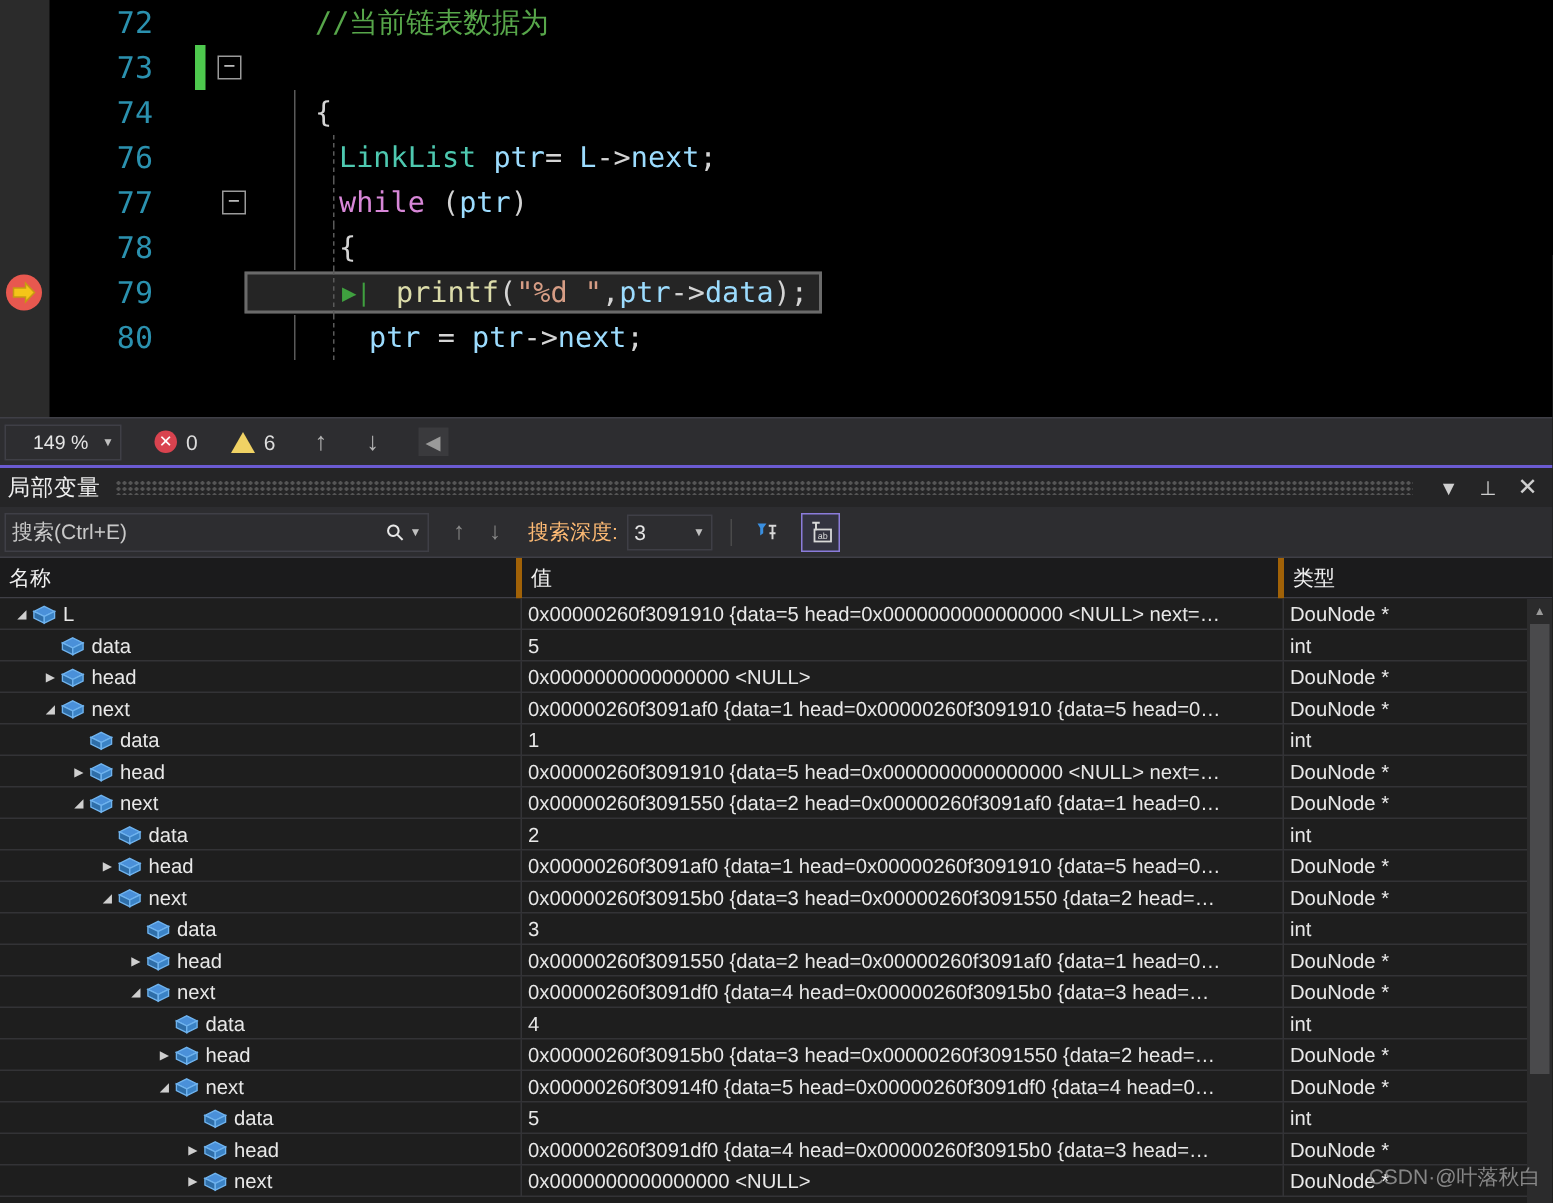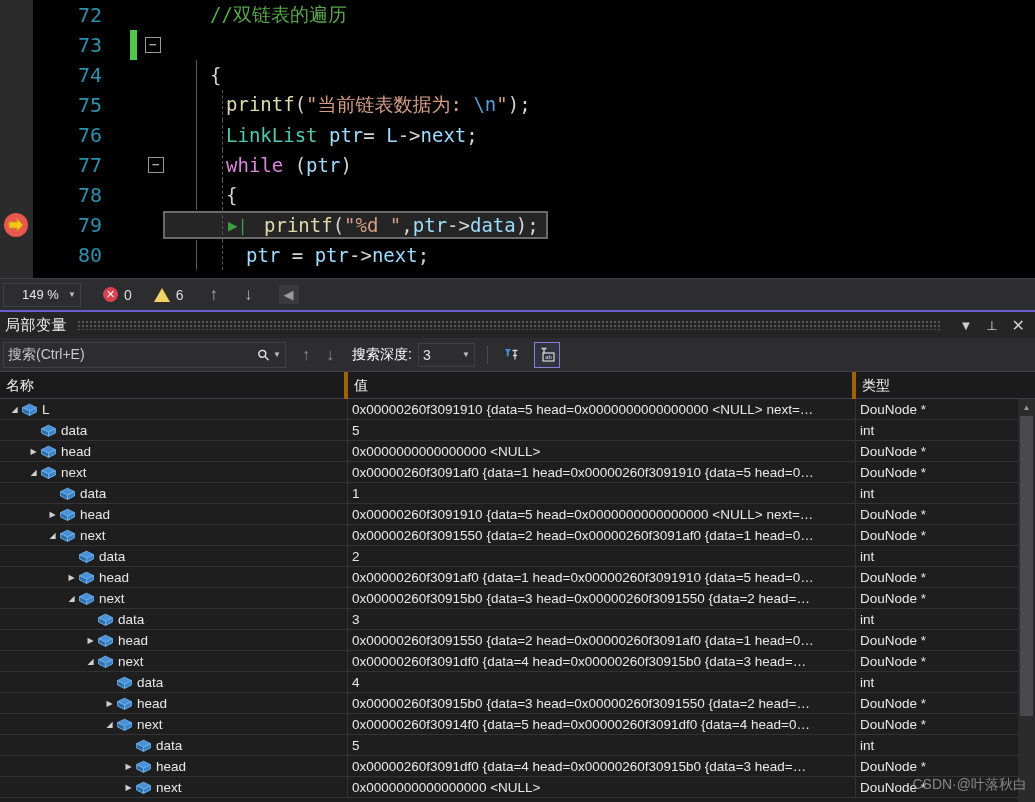--- a/index.html
+++ b/index.html
@@ -223,21 +223,21 @@
     transform: rotate(-45deg);
     display: inline-block;
   }
   .mini-caret { color: #c0c0c0; font-size: 8px; margin-left: 4px; }
   .tb-arrow {
     color: #8a8a8a;
     font-size: 16px;
     margin-left: 16px;
   }
   .depth-label {
-    color: #ffffff;
+    color: #fdba74;
     font-size: 14px;
     margin-left: 18px;
   }
   .depth-box {
     width: 57px; height: 24px;
     margin-left: 6px;
     background: #2d2d30;
     border: 1px solid #3f3f46;
     display: flex; align-items: center;
     padding: 0 4px;
@@ -354,24 +354,23 @@
     opacity: 0.85;
     pointer-events: none;
   }
 </style>
 </head>
 <body>
 
 <div id="editor">
   <div class="ind-bar"></div>
   <div class="code-rows" id="code-rows">
-      <div class="code-row"><div class="lineno">72</div><div class="ctext" style="left: 210px;"><span class="t-cmt">//双链表的遍历</span></div></div>
+      <div class="code-row"><div class="lineno">72</div><div class="ctext" style="left: 210px;"><span class="t-cmt">//当前链表数据为</span></div></div>
       <div class="code-row"><div class="chg green"></div><div class="lineno">73</div><div class="fold">−</div></div>
       <div class="code-row"><div class="lineno">74</div><div class="vline" style="left: 196px;"></div><div class="ctext" style="left: 210px;"><span class="t-pl">{</span></div></div>
-      <div class="code-row"><div class="lineno">75</div><div class="vline" style="left: 196px;"></div><div class="vdash" style="left: 222px;"></div><div class="ctext" style="left: 226px;"><span class="t-fn">printf</span><span class="t-pl">(</span><span class="t-str">"当前链表数据为: </span><span class="t-kw">\n</span><span class="t-str">"</span><span class="t-pl">);</span></div></div>
       <div class="code-row"><div class="lineno">76</div><div class="vline" style="left: 196px;"></div><div class="vdash" style="left: 222px;"></div><div class="ctext" style="left: 226px;"><span class="t-type">LinkList</span><span class="t-pl"> </span><span class="t-id">ptr</span><span class="t-pl">= </span><span class="t-id">L</span><span class="t-pl">-&gt;</span><span class="t-id">next</span><span class="t-pl">;</span></div></div>
       <div class="code-row"><div class="lineno">77</div><div class="vline" style="left: 196px;"></div><div class="vdash" style="left: 222px;"></div><div class="fold" style="left: 148px;">−</div><div class="ctext" style="left: 226px;"><span class="t-kw2">while</span><span class="t-pl"> (</span><span class="t-id">ptr</span><span class="t-pl">)</span></div></div>
       <div class="code-row"><div class="lineno">78</div><div class="vline" style="left: 196px;"></div><div class="vdash" style="left: 222px;"></div><div class="ctext" style="left: 226px;"><span class="t-pl">{</span></div></div>
       <div class="code-row"><div class="hl-line"></div><div class="gutter-exec"><svg width="28" height="28" viewBox="0 0 28 28">
             <circle cx="14" cy="14" r="12" fill="#e8584f"></circle>
             <path d="M7 11 h8 v-3.2 l6 6.2 -6 6.2 V17 H7 Z" fill="#f5c518" stroke="#c79a12" stroke-width="1"></path>
           </svg></div><div class="stepmark">▶|</div><div class="lineno">79</div><div class="vdash" style="left: 222px;"></div><div class="ctext" style="left: 264px;"><span class="t-fn">printf</span><span class="t-pl">(</span><span class="t-str">"%d "</span><span class="t-pl">,</span><span class="t-id">ptr</span><span class="t-pl">-&gt;</span><span class="t-id">data</span><span class="t-pl">);</span></div></div>
       <div class="code-row"><div class="lineno">80</div><div class="vline" style="left: 196px;"></div><div class="vdash" style="left: 222px;"></div><div class="ctext" style="left: 246px;"><span class="t-id">ptr</span><span class="t-pl"> = </span><span class="t-id">ptr</span><span class="t-pl">-&gt;</span><span class="t-id">next</span><span class="t-pl">;</span></div></div>
     </div>
 </div>

